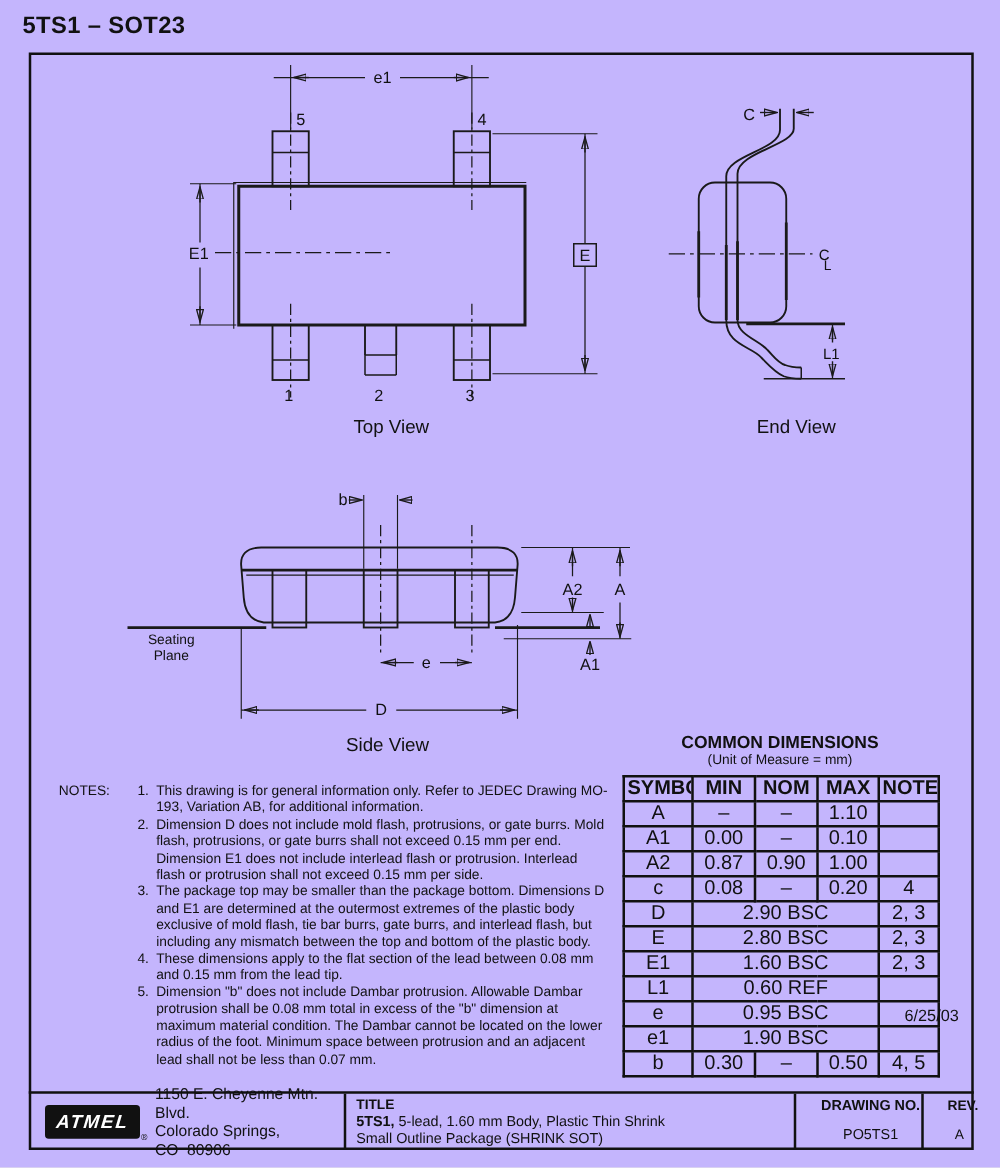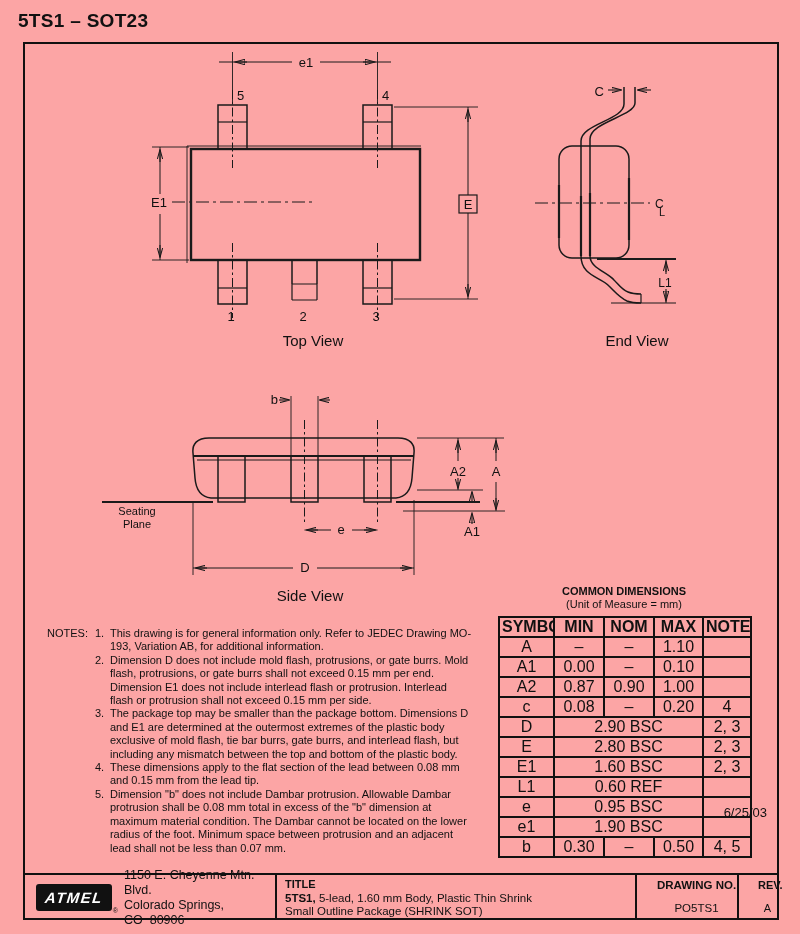--- a/index.html
+++ b/index.html
@@ -1,41 +1,41 @@
 <!DOCTYPE html>
 <html><head>
 <meta charset="utf-8">
 <style>
   html,body{margin:0;padding:0;background:#e8e8e8;}
-  .page{position:relative;width:800px;height:934px;background:#fca5a5;overflow:hidden;
+  .page{position:relative;width:800px;height:934px;background:#c4b5fd;overflow:hidden;
         font-family:"Liberation Sans","DejaVu Sans",sans-serif;color:#111;}
   .page-title{position:absolute;left:18px;top:10px;font-size:19px;font-weight:bold;letter-spacing:.3px;}
   .frame{position:absolute;left:23px;top:42px;width:756px;height:878px;border:2px solid #111;box-sizing:border-box;}
   svg.drawing{position:absolute;left:0;top:0;width:800px;height:934px;pointer-events:none;}
   svg.drawing path,svg.drawing rect,svg.drawing line,svg.drawing polyline{fill:none;stroke:#1a1a1a;}
   svg.drawing text{fill:#111;stroke:none;font-family:"Liberation Sans","DejaVu Sans",sans-serif;}
   .s08{stroke-width:.9px;} .s1{stroke-width:1px;} .s12{stroke-width:1.2px;} .s14{stroke-width:1.5px;}
   .s22{stroke-width:2.2px;} .s24{stroke-width:2.4px;}
   .gray{stroke:#9a9a9a;}
   .wfill{fill:#fff;}
   .cl{stroke-width:1px;stroke-dasharray:9 3 2.5 3;}
   .clh{stroke-width:1px;stroke-dasharray:13 4 3 4;}
   .arr{stroke-width:1.1px;}
   .t11{font-size:11px;} .t12{font-size:12px;} .t13{font-size:13px;} .t15{font-size:15px;}
   .mid{text-anchor:middle;} .enda{text-anchor:end;}
 
-  .notes{position:absolute;left:47px;top:627px;width:436px;display:flex;gap:7px;
+  .notes{position:absolute;left:47px;top:627px;width:436px;display:flex;gap:22px;
          font-size:11px;line-height:13.4px;}
   .notes-label{flex:none;}
   .note{display:flex;}
   .note-num{flex:none;width:15px;}
   .note-text{width:362px;}
 
   .dim-table-wrap{position:absolute;left:498px;top:585px;width:252px;}
-  .tbl-title{text-align:center;font-weight:bold;font-size:11px;}
+  .tbl-title{text-align:center;font-weight:bold;font-size:14px;}
   .tbl-sub{text-align:center;font-size:11px;margin-top:1px;margin-bottom:6px;}
   table.dims{border-collapse:collapse;table-layout:fixed;width:252px;}
   table.dims th,table.dims td{border:2px solid #111;text-align:center;font-size:16px;
       height:15px;padding:0 2px;overflow:hidden;white-space:nowrap;}
   table.dims th{font-weight:bold;height:17px;}
   col.c-sym{width:55px;} col.c-min{width:50px;} col.c-nom{width:50px;} col.c-max{width:49px;} col.c-note{width:48px;}
 
   .date{position:absolute;right:33px;top:805px;font-size:13px;}
 
   .footer{position:absolute;left:23px;top:873px;width:756px;height:47px;box-sizing:border-box;

